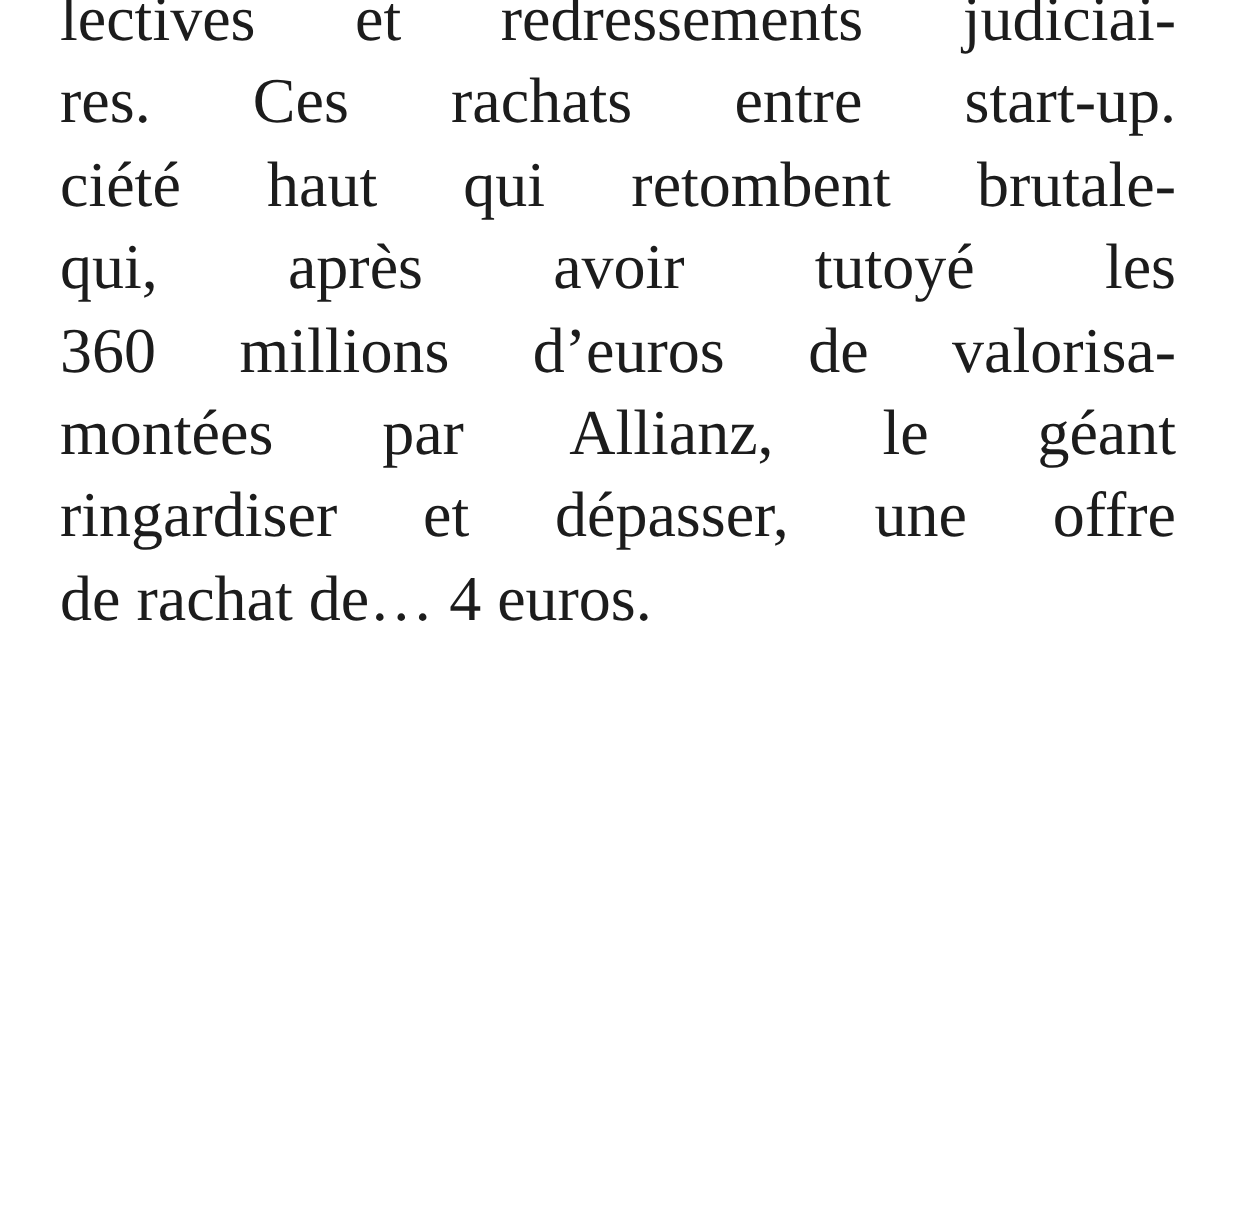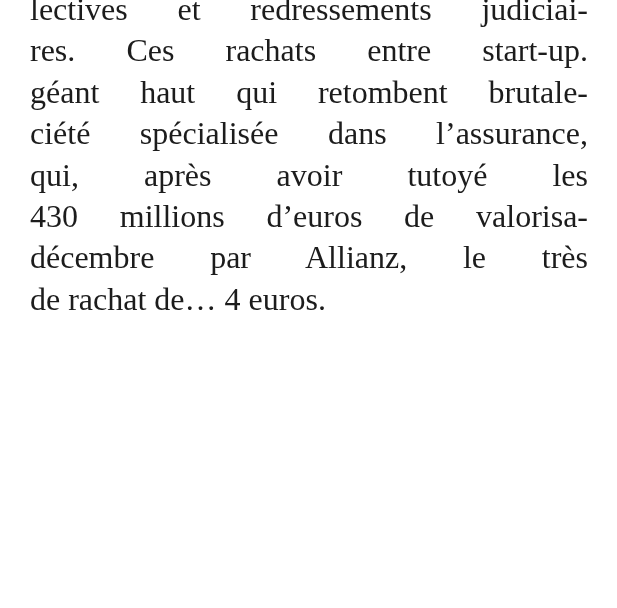--- a/index.html
+++ b/index.html
@@ -31,19 +31,19 @@
   .article-line.last-line {
     text-align-last: left;
   }
 </style>
 </head>
 <body style="background: rgb(255, 255, 255);">
 
 <div class="article-column" style="color: rgb(28, 28, 28);">
     <div class="article-line">lectives et redressements judiciai-</div>
     <div class="article-line">res. Ces rachats entre start-up.</div>
-    <div class="article-line">géant haut qui retombent brutale-</div>
-    <div class="article-line">ciété spécialisée dans l’assurance,</div>
+    <div class="article-line">ciété haut qui retombent brutale-</div>
     <div class="article-line">qui, après avoir tutoyé les</div>
-    <div class="article-line">430 millions d’euros de valorisa-</div>
-    <div class="article-line">décembre par Allianz, le très</div>
+    <div class="article-line">360 millions d’euros de valorisa-</div>
+    <div class="article-line">montées par Allianz, le géant</div>
+    <div class="article-line">ringardiser et dépasser, une offre</div>
     <div class="article-line last-line">de rachat de… 4 euros.</div>
   </div>
 
 </body></html>

